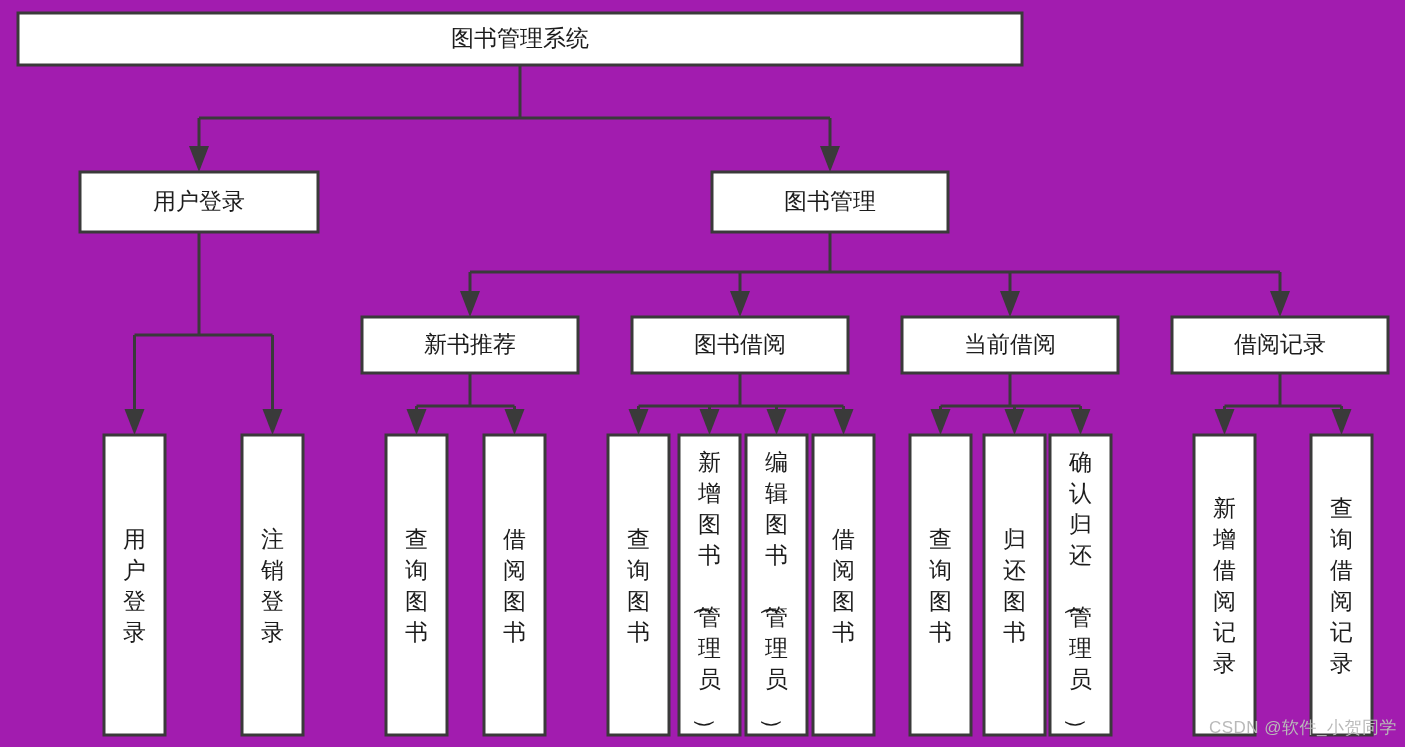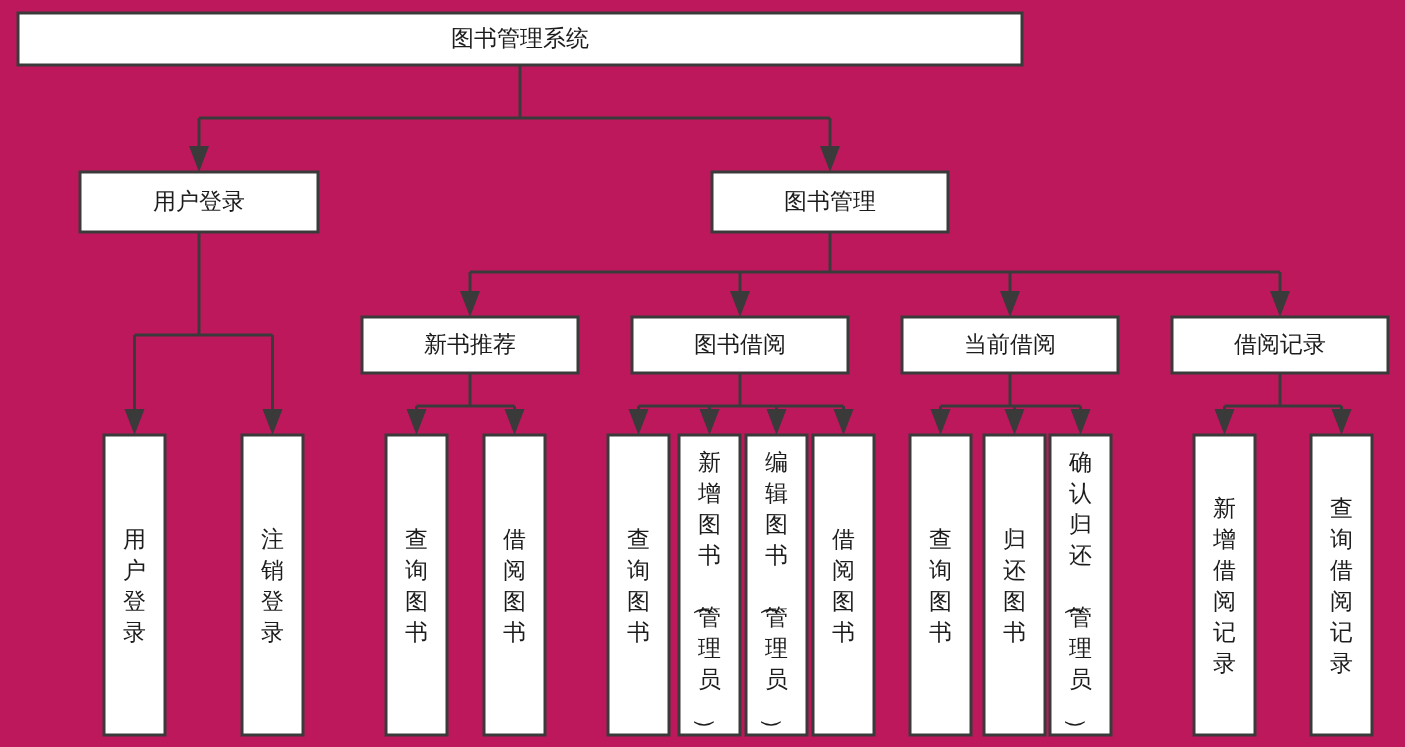--- a/index.html
+++ b/index.html
@@ -12,21 +12,21 @@
     width: 1405px;
     height: 747px;
     font-family: "Liberation Sans", "DejaVu Sans", sans-serif;
     overflow: hidden;
     position: relative;
   }
   #diagram-root {
     position: relative;
     width: 1405px;
     height: 747px;
-    background: #be185d;
+    background: #a21caf;
   }
   svg#flow-svg {
     position: absolute;
     left: 0;
     top: 0;
     width: 1405px;
     height: 747px;
     display: block;
   }
   .node-box {
@@ -218,13 +218,14 @@
         <g>
           <rect class="node-box" x="1194" y="435" width="61" height="300"></rect>
           <text class="node-label-v" x="1224.5" y="516.18"><tspan x="1224.5" dy="0">新</tspan><tspan x="1224.5" dy="31">增</tspan><tspan x="1224.5" dy="31">借</tspan><tspan x="1224.5" dy="31">阅</tspan><tspan x="1224.5" dy="31">记</tspan><tspan x="1224.5" dy="31">录</tspan></text>
         </g>
         <g>
           <rect class="node-box" x="1311" y="435" width="61" height="300"></rect>
           <text class="node-label-v" x="1341.5" y="516.18"><tspan x="1341.5" dy="0">查</tspan><tspan x="1341.5" dy="31">询</tspan><tspan x="1341.5" dy="31">借</tspan><tspan x="1341.5" dy="31">阅</tspan><tspan x="1341.5" dy="31">记</tspan><tspan x="1341.5" dy="31">录</tspan></text>
         </g>
       </g>
   </svg>
+  <div class="watermark">CSDN @软件_小贺同学</div>
 </div>
 
 </body></html>

